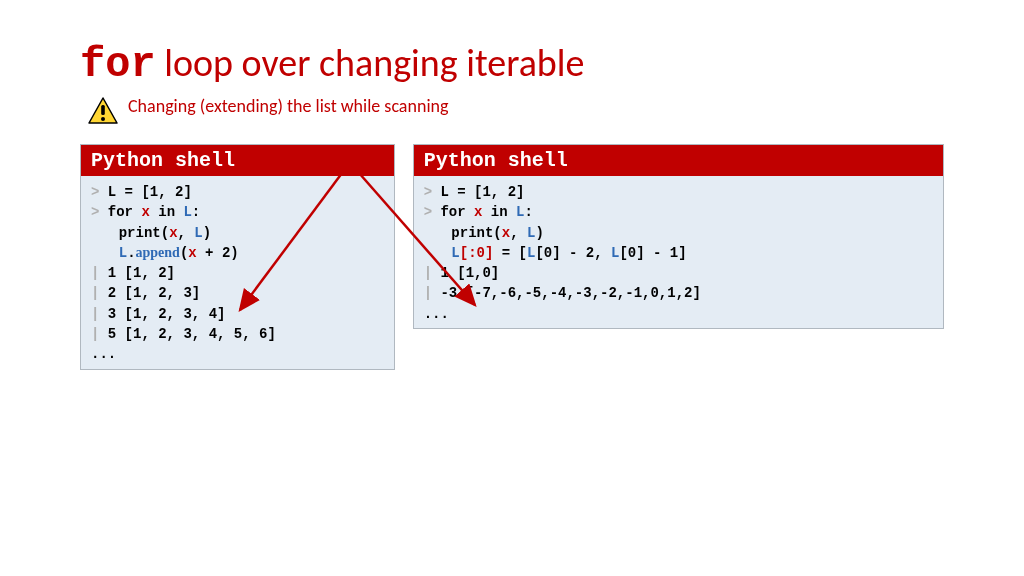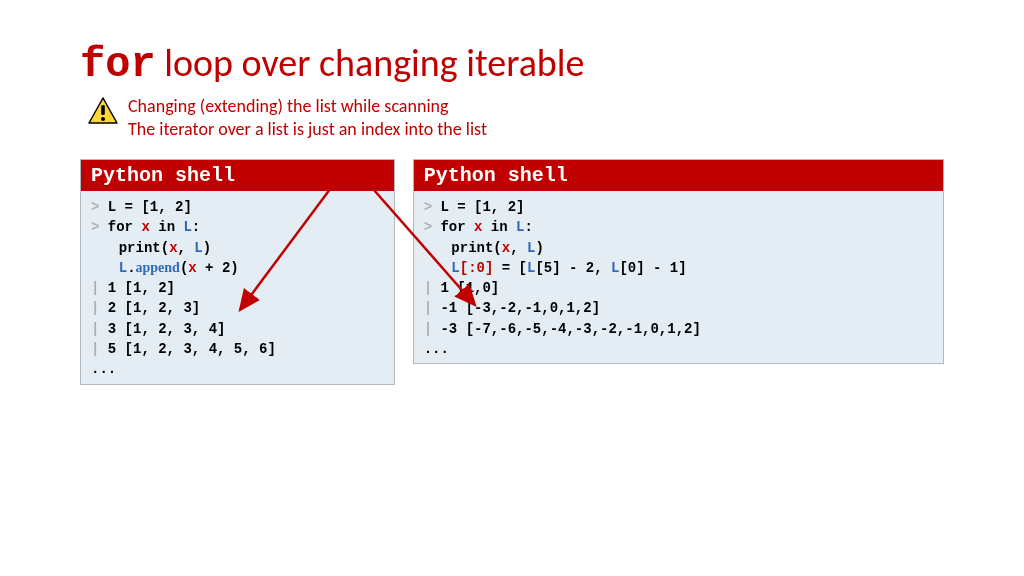--- a/index.html
+++ b/index.html
@@ -98,21 +98,20 @@
   </h1>
 
   <div class="warn-row">
     <svg width="30" height="28" viewBox="0 0 30 28">
       <polygon points="15,1 29,26 1,26" fill="#ffd633" stroke="#000" stroke-width="1.5" stroke-linejoin="round"></polygon>
       <rect x="13.2" y="8" width="3.6" height="10" rx="1.5" fill="#000"></rect>
       <circle cx="15" cy="22" r="2" fill="#000"></circle>
     </svg>
     <div class="warn-text">
       <div>Changing (extending) the list while scanning</div>
-      <div>The iterator over a list is just an index into the list</div>
     </div>
   </div>
 
   <div class="panels">
 
     <div class="panel panel-left">
       <div class="phead">Python shell</div>
       <div class="pbody">
         <span class="ln"><span class="pr">&gt;</span> <span class="txt">L = [1, 2]</span></span>
         <span class="ln"><span class="pr">&gt;</span> <span class="kw">for </span><span class="vr">x</span><span class="kw"> in </span><span class="vb">L</span><span class="kw">:</span></span>
@@ -125,23 +124,22 @@
         <span class="ln out">...</span>
       </div>
     </div>
 
     <div class="panel panel-right">
       <div class="phead">Python shell</div>
       <div class="pbody">
         <span class="ln"><span class="pr">&gt;</span> <span class="txt">L = [1, 2]</span></span>
         <span class="ln"><span class="pr">&gt;</span> <span class="kw">for </span><span class="vr">x</span><span class="kw"> in </span><span class="vb">L</span><span class="kw">:</span></span>
         <span class="ln"><span class="ind"></span><span class="kw">print(</span><span class="vr">x</span><span class="kw">, </span><span class="vb">L</span><span class="kw">)</span></span>
-        <span class="ln"><span class="ind"></span><span class="vb">L</span><span class="vr">[:0]</span><span class="kw"> = [</span><span class="vb">L</span><span class="kw">[5] - 2, </span><span class="vb">L</span><span class="kw">[0] - 1]</span></span>
+        <span class="ln"><span class="ind"></span><span class="vb">L</span><span class="vr">[:0]</span><span class="kw"> = [</span><span class="vb">L</span><span class="kw">[0] - 2, </span><span class="vb">L</span><span class="kw">[0] - 1]</span></span>
         <span class="ln"><span class="bar">|</span> <span class="out">1 [1,0]</span></span>
-        <span class="ln"><span class="bar">|</span> <span class="out">-1 [-3,-2,-1,0,1,2]</span></span>
         <span class="ln"><span class="bar">|</span> <span class="out">-3 [-7,-6,-5,-4,-3,-2,-1,0,1,2]</span></span>
         <span class="ln out">...</span>
       </div>
     </div>
 
   </div>
 
   <svg class="arrows">
     <defs>
       <marker id="ah" markerWidth="10" markerHeight="10" refX="8" refY="4" orient="auto">

